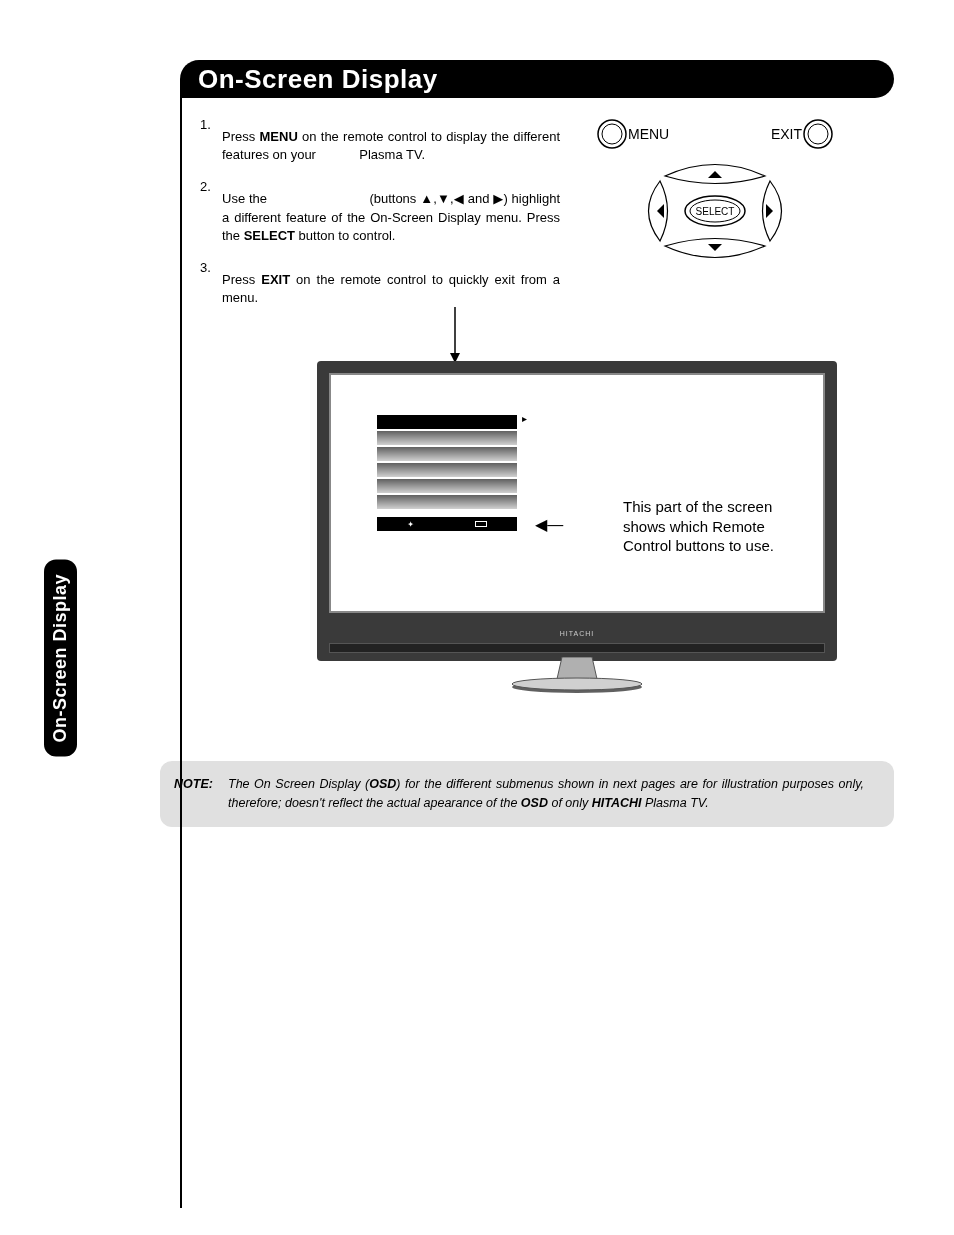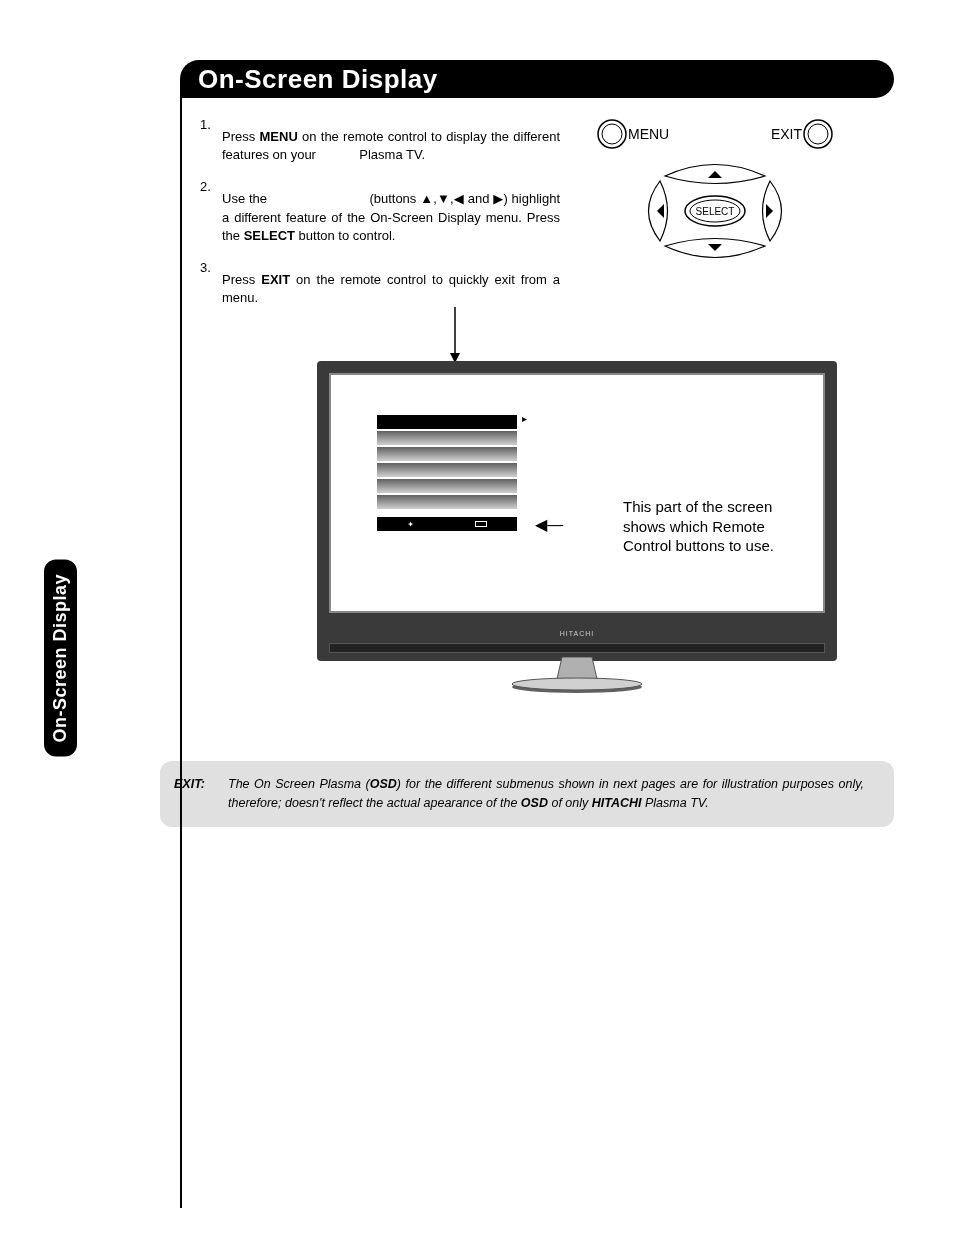--- a/index.html
+++ b/index.html
@@ -333,21 +333,21 @@
         <ellipse cx="70" cy="30" rx="65" ry="6" fill="#606060"></ellipse>
         <ellipse cx="70" cy="27" rx="65" ry="6" fill="#d0d0d0" stroke="#555"></ellipse>
       </svg>
 
     </div>
   </div>
 
   <div class="note-box">
     <div class="note-row">
       <div class="note-left">
-        <span class="note-label">EXIT:</span>
+        <span class="note-label">NOTE:</span>
       </div>
       <div class="note-right note-text">
-        <span>The On Screen Plasma (</span><b>OSD</b><span>) for the different submenus shown in next pages are for illustration purposes only, therefore; doesn't reflect the actual apearance of the </span><b>OSD</b><span> of only </span><b>HITACHI</b><span> Plasma TV.</span>
+        <span>The On Screen Display (</span><b>OSD</b><span>) for the different submenus shown in next pages are for illustration purposes only, therefore; doesn't reflect the actual apearance of the </span><b>OSD</b><span> of only </span><b>HITACHI</b><span> Plasma TV.</span>
       </div>
     </div>
   </div>
 
 </div>
 
 </body></html>

